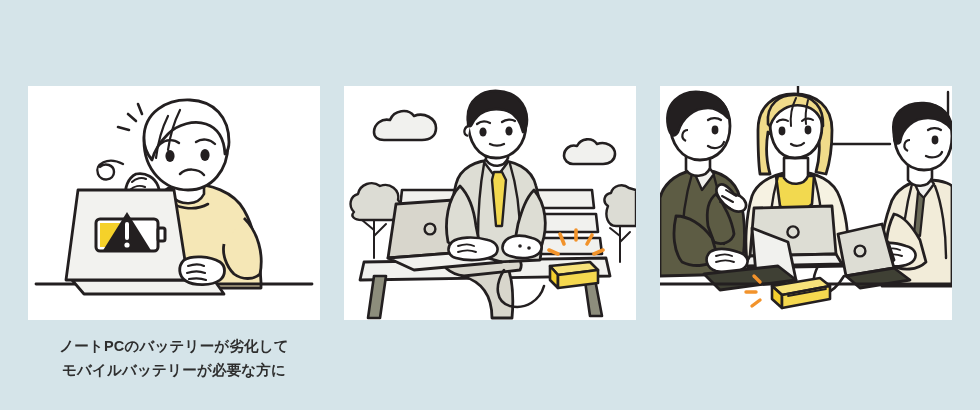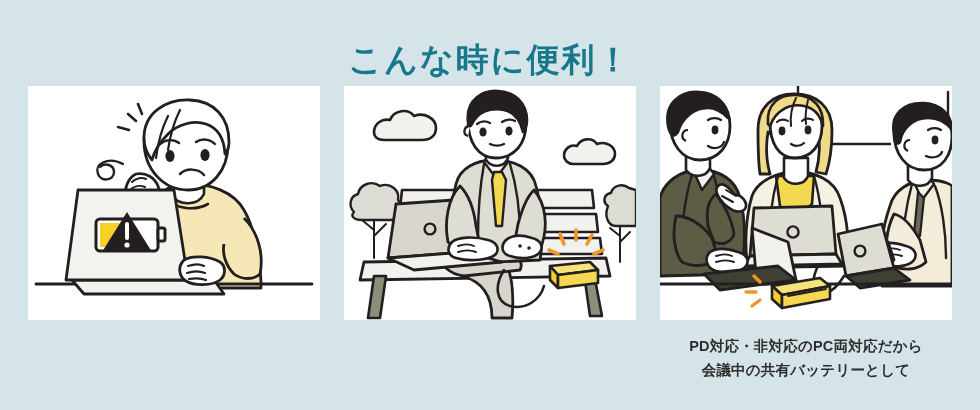--- a/index.html
+++ b/index.html
@@ -69,21 +69,20 @@
     font-weight: bold;
     letter-spacing: 0.2px;
     white-space: pre-line;
   }
 </style>
 </head>
 <body>
 
 <div class="page">
 
-  <h1 class="headline">こんな時に便利！</h1>
 
   <div class="panels">
 
     <div class="panel">
       <div class="illus">
         <svg viewBox="0 0 292 234" xmlns="http://www.w3.org/2000/svg">
           <rect width="292" height="234" fill="#ffffff"></rect>
           <g fill="none" stroke="#231f20" stroke-width="2.6" stroke-linecap="round" stroke-linejoin="round">
 
             <path d="M108 35 L100 28"></path>
@@ -134,20 +133,22 @@
 
           <path d="M216 132 C230 146 236 168 232 188 C226 194 214 194 206 188 C198 180 194 168 196 158" fill="#f5e7b6" stroke="#231f20" stroke-width="2.8" stroke-linejoin="round"></path>
           <path d="M156 174 C150 180 150 190 158 195 C166 200 184 200 192 194 C198 189 198 180 192 176 C182 170 164 169 156 174 Z" fill="#ffffff" stroke="#231f20" stroke-width="2.8" stroke-linejoin="round"></path>
           <g fill="none" stroke="#231f20" stroke-width="2.1" stroke-linecap="round">
             <path d="M160 180 C166 178 172 178 176 180"></path>
             <path d="M159 187 C165 185 172 185 177 187"></path>
             <path d="M161 193 C167 192 173 192 178 194"></path>
           </g>
         </svg>
       </div>
+      <div class="caption">ノートPCのバッテリーが劣化して
+モバイルバッテリーが必要な方に</div>
     </div>
 
     <div class="panel">
       <div class="illus">
         <svg viewBox="0 0 292 234" xmlns="http://www.w3.org/2000/svg">
           <rect width="292" height="234" fill="#ffffff"></rect>
 
           <path d="M30 46 C30 38 38 32 46 34 C50 24 64 22 70 30 C80 26 92 32 92 42 C92 50 86 54 78 54 L40 54 C34 54 30 51 30 46 Z" fill="#f1f1ee" stroke="#231f20" stroke-width="2.6" stroke-linejoin="round"></path>
           <path d="M220 70 C220 63 226 58 233 60 C237 52 248 51 253 58 C262 55 271 60 271 68 C271 74 266 78 259 78 L229 78 C224 78 220 74 220 70 Z" fill="#f1f1ee" stroke="#231f20" stroke-width="2.6" stroke-linejoin="round"></path>
 
@@ -336,18 +337,16 @@
             <path d="M96 206 L86 206"></path>
             <path d="M100 214 L92 220"></path>
           </g>
 
           <path d="M112 200 L160 192 L170 200 L122 209 Z" fill="#f7e27a" stroke="#231f20" stroke-width="2.6" stroke-linejoin="round"></path>
           <path d="M112 200 L122 209 L122 222 L112 213 Z" fill="#f3cf2e" stroke="#231f20" stroke-width="2.6" stroke-linejoin="round"></path>
           <path d="M122 209 L170 200 L170 213 L122 222 Z" fill="#f5d84f" stroke="#231f20" stroke-width="2.6" stroke-linejoin="round"></path>
           <path d="M128 210 L166 203" fill="none" stroke="#231f20" stroke-width="1.8" stroke-linecap="round"></path>
         </svg>
       </div>
-      <div class="caption">PD対応・非対応のPC両対応だから
-会議中の共有バッテリーとして</div>
     </div>
 
   </div>
 </div>
 
 </body></html>

